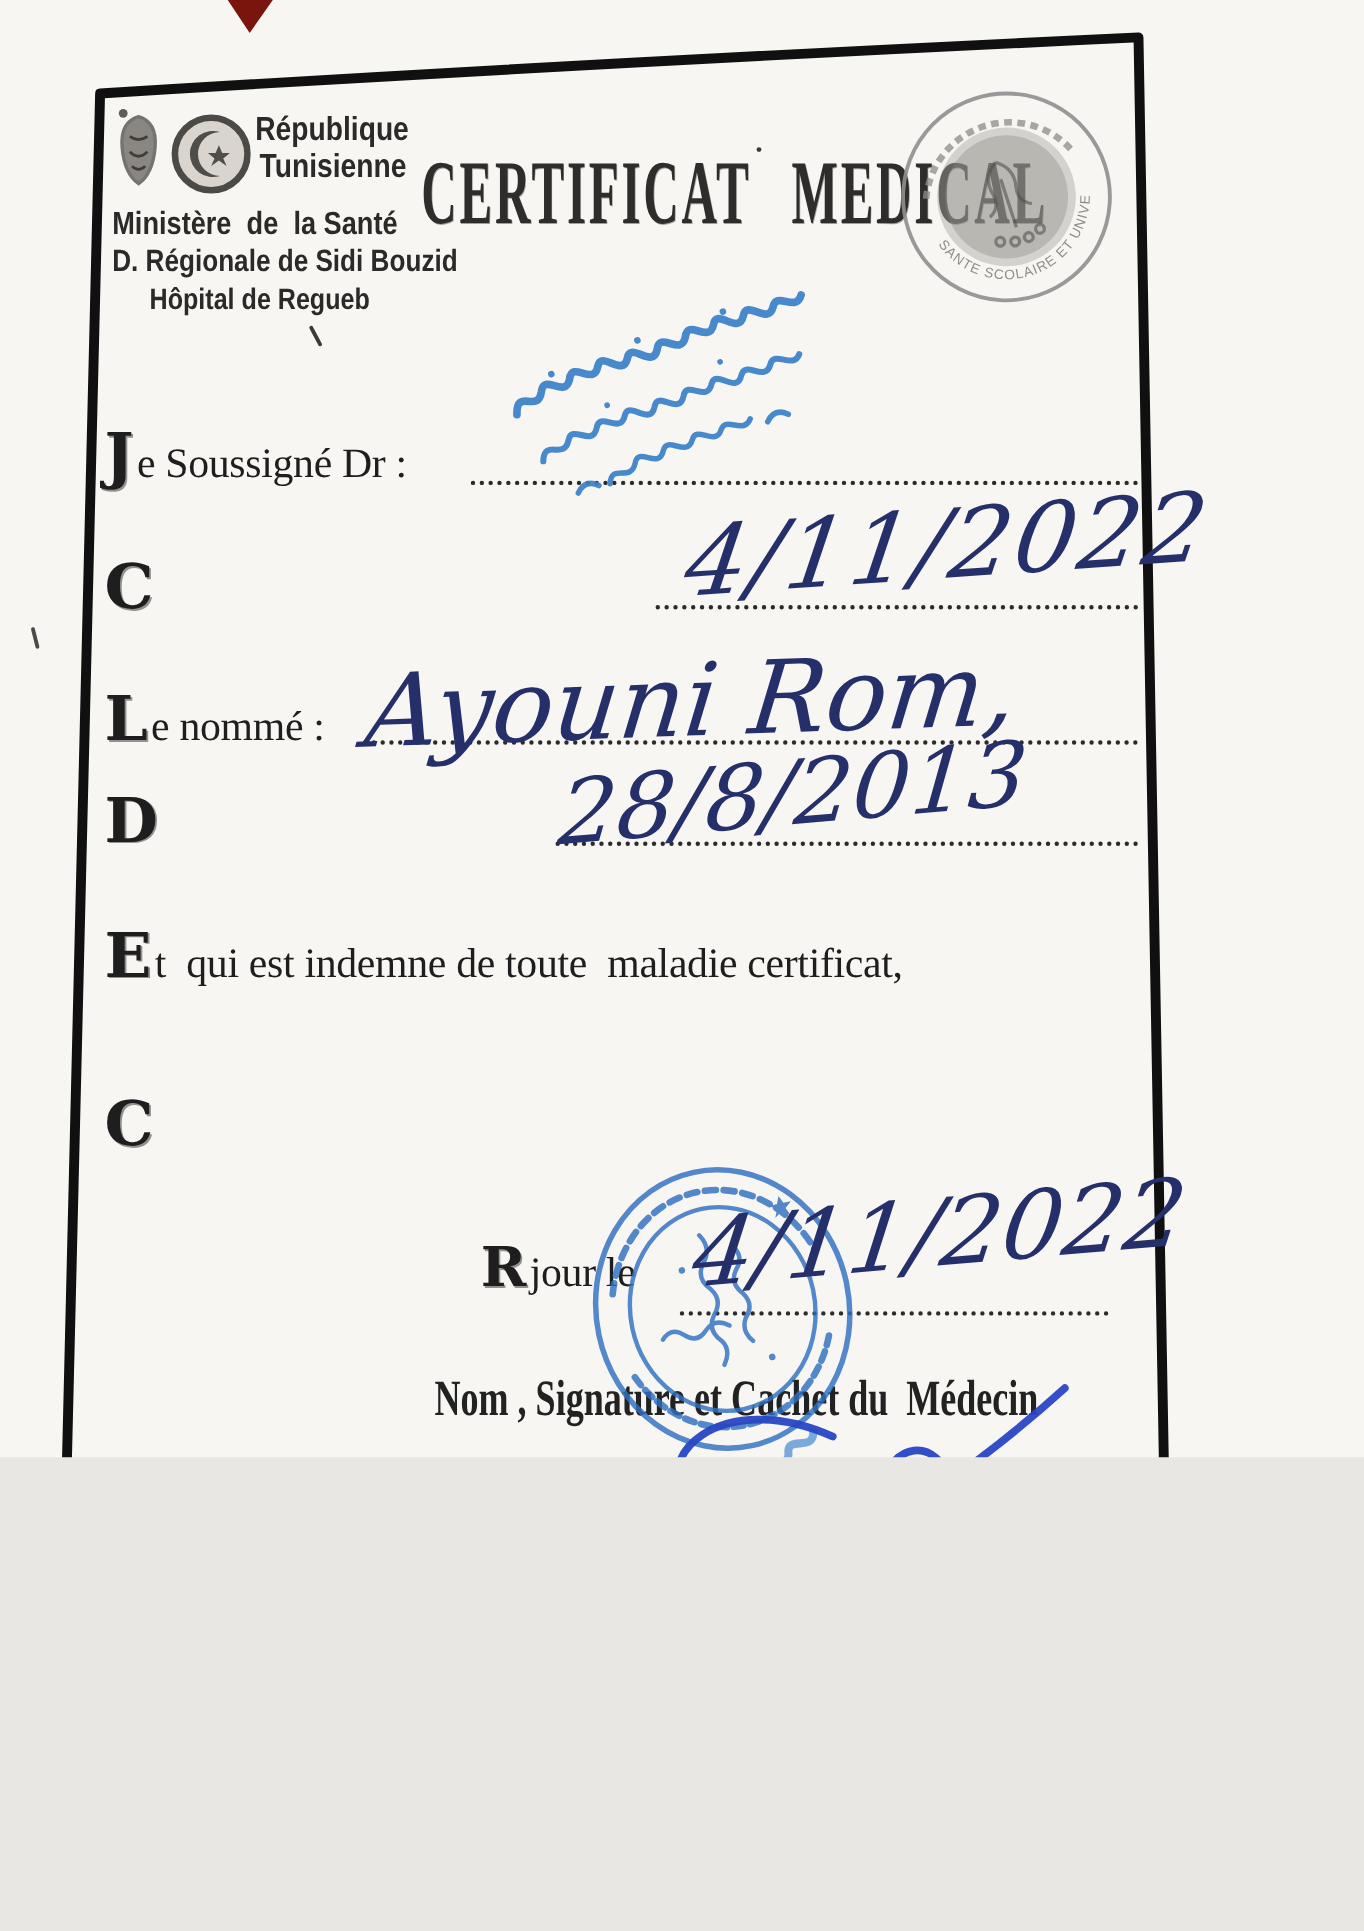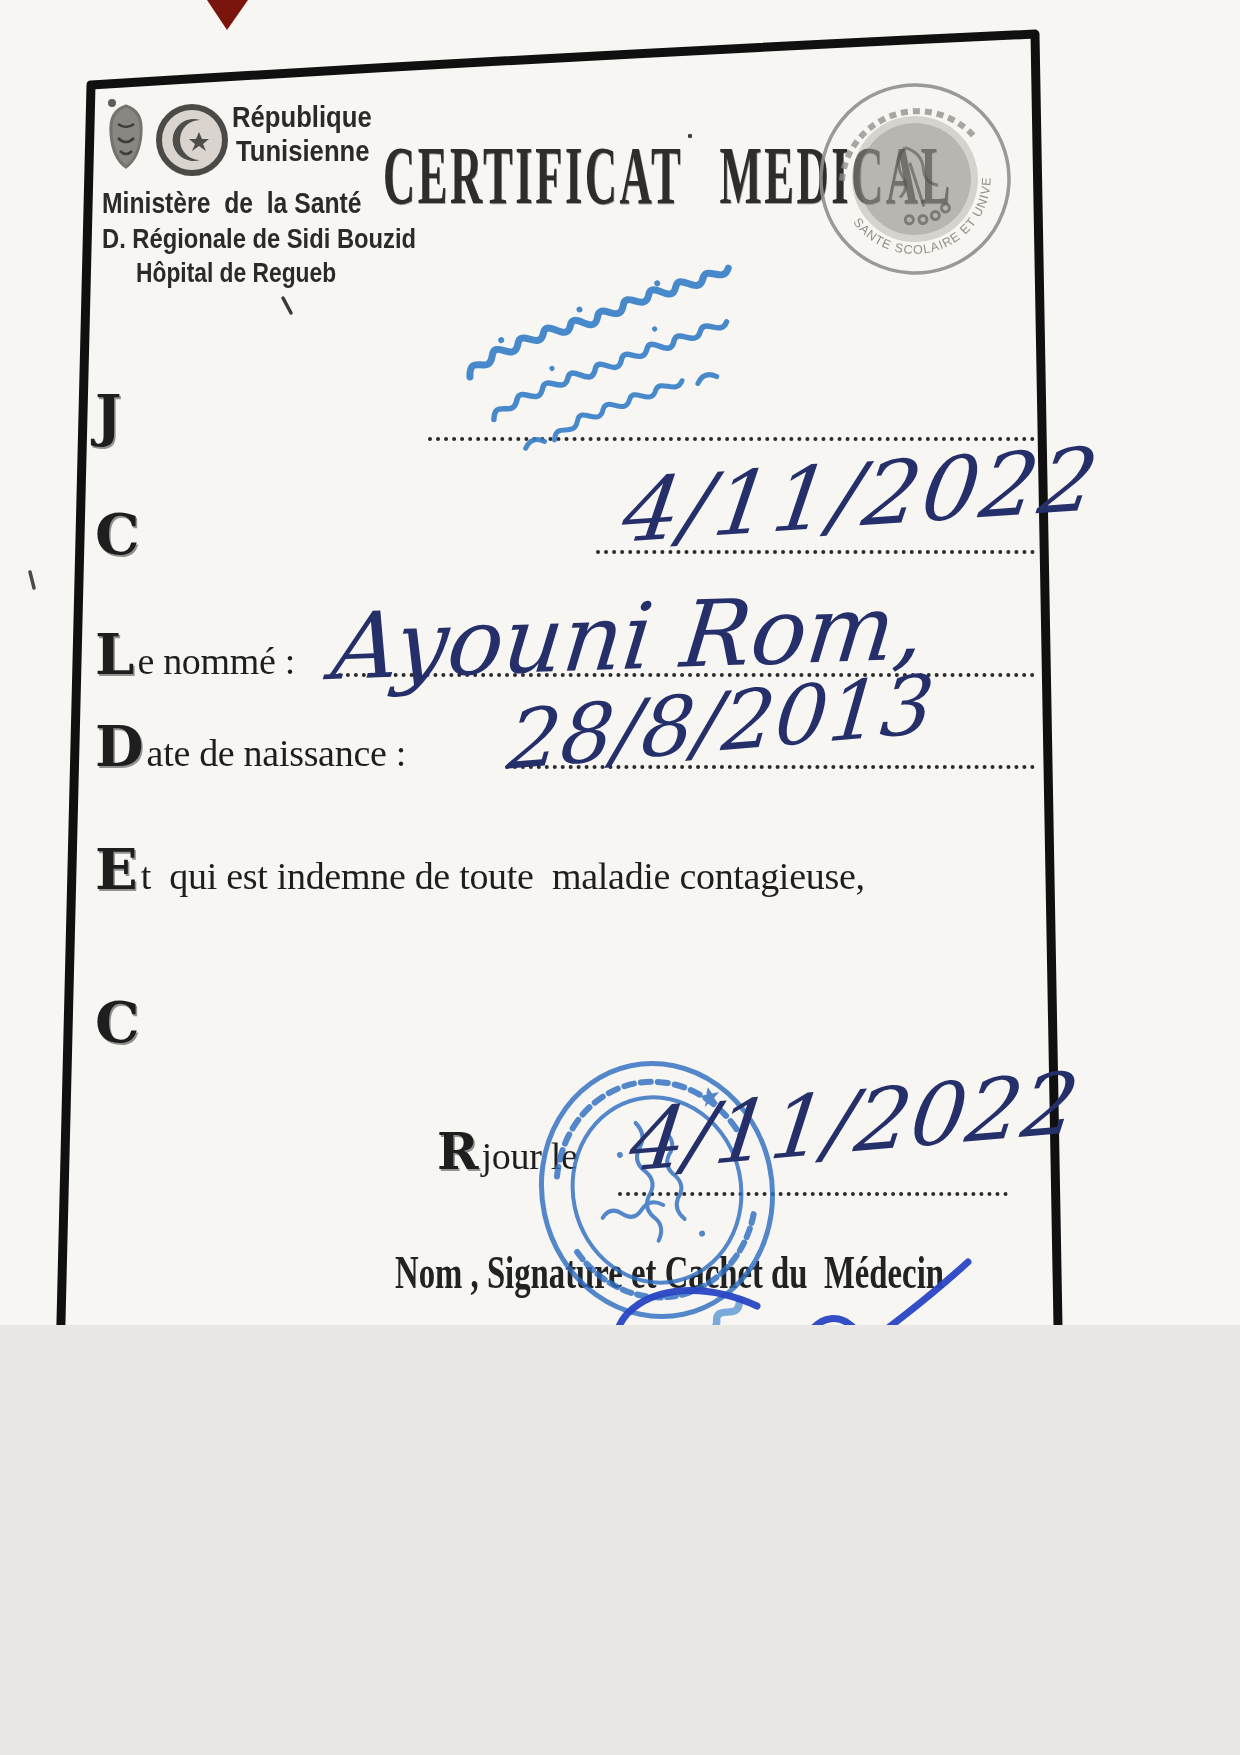--- a/index.html
+++ b/index.html
@@ -80,20 +80,21 @@
           <path id="arcB" d="M 27 121 A 76 76 0 0 0 173 121"></path>
         </defs>
       <text font-family="Liberation Sans, sans-serif" font-size="12.5" fill="#85837e" letter-spacing="1">
         <textPath href="#arcB" startOffset="2">SANTE SCOLAIRE ET UNIVERSITAIRE</textPath>
       </text>
     </g>
   </svg>
 
   <div class="abs row" style="left:95px;top:393px;">
     <span class="drop">J</span>
+    <span class="lab">e Soussigné Dr :</span>
   </div>
   <div class="abs dotline" style="left:428px;top:407px;width:607px"></div>
 
   <svg class="abs stampblue nofit" style="left:468px;top:286px;transform:rotate(-20deg);opacity:.92;z-index:5" width="320" height="150" viewBox="0 0 320 150">
     <g stroke="currentColor" fill="none" stroke-linecap="round">
       <path stroke-width="7" d="M6 36 C14 12 24 42 34 24 C42 8 52 38 62 22 C70 6 80 36 90 20 C98 6 108 38 118 22 C126 8 136 40 146 24 C154 8 164 38 174 22 C182 6 192 36 202 20 C210 6 220 38 230 22 C238 8 248 38 258 24 C266 10 276 36 286 22"></path>
       <path stroke-width="5.5" d="M14 84 C22 64 32 90 42 74 C50 60 60 88 70 72 C78 58 88 86 98 70 C106 58 116 88 126 72 C134 58 144 88 154 72 C162 58 172 86 182 70 C190 58 200 88 210 72 C218 60 228 86 238 72 C246 60 256 84 266 72"></path>
       <path stroke-width="5" d="M34 122 q10 -10 20 0 M64 124 C72 106 82 130 92 114 C100 100 110 128 120 112 C128 100 138 126 148 112 C156 100 166 126 176 112 C184 102 194 124 204 112 M218 120 q10 -10 20 0"></path>
       <circle cx="48" cy="12" r="3" fill="currentColor" stroke="none"></circle>
       <circle cx="132" cy="10" r="3" fill="currentColor" stroke="none"></circle>
@@ -111,28 +112,27 @@
 
   <div class="abs row" style="left:95px;top:632px;">
     <span class="drop">L</span>
     <span class="lab">e nommé :</span>
   </div>
   <div class="abs dotline" style="left:330px;top:643px;width:705px"></div>
   <div class="abs hand" style="left:338px;top:602px;font-size:92px;transform:skewX(-8deg) rotate(-2deg)">Ayouni Rom,</div>
 
   <div class="abs row" style="left:95px;top:724px;">
     <span class="drop">D</span>
-    <span class="lab">ate de naissance :</span>
   </div>
   <div class="abs dotline" style="left:505px;top:735px;width:530px"></div>
   <div class="abs hand" style="left:512px;top:700px;font-size:82px;transform:skewX(-10deg) rotate(-5deg)">28/8/2013</div>
 
   <div class="abs row" style="left:95px;top:847px;">
     <span class="drop">E</span>
-    <span class="lab">t  qui est indemne de toute  maladie contagieuse,</span>
+    <span class="lab">t  qui est indemne de toute  maladie certificat,</span>
   </div>
   <div class="abs row" style="left:95px;top:1000px;">
     <span class="drop">C</span>
   </div>
 
   <svg class="abs roundstamp nofit" style="left:532px;top:1056px;opacity:.82;z-index:5" width="250" height="268" viewBox="0 0 250 268">
     <g transform="rotate(-12 125 134)" stroke="currentColor" fill="none" stroke-linecap="round">
       <ellipse cx="125" cy="134" rx="115" ry="127" stroke-width="5"></ellipse>
       <ellipse cx="125" cy="134" rx="84" ry="93" stroke-width="4"></ellipse>
       <path d="M 30 100 A 100 112 0 0 1 218 98" stroke-width="6" stroke-dasharray="10 7"></path>

